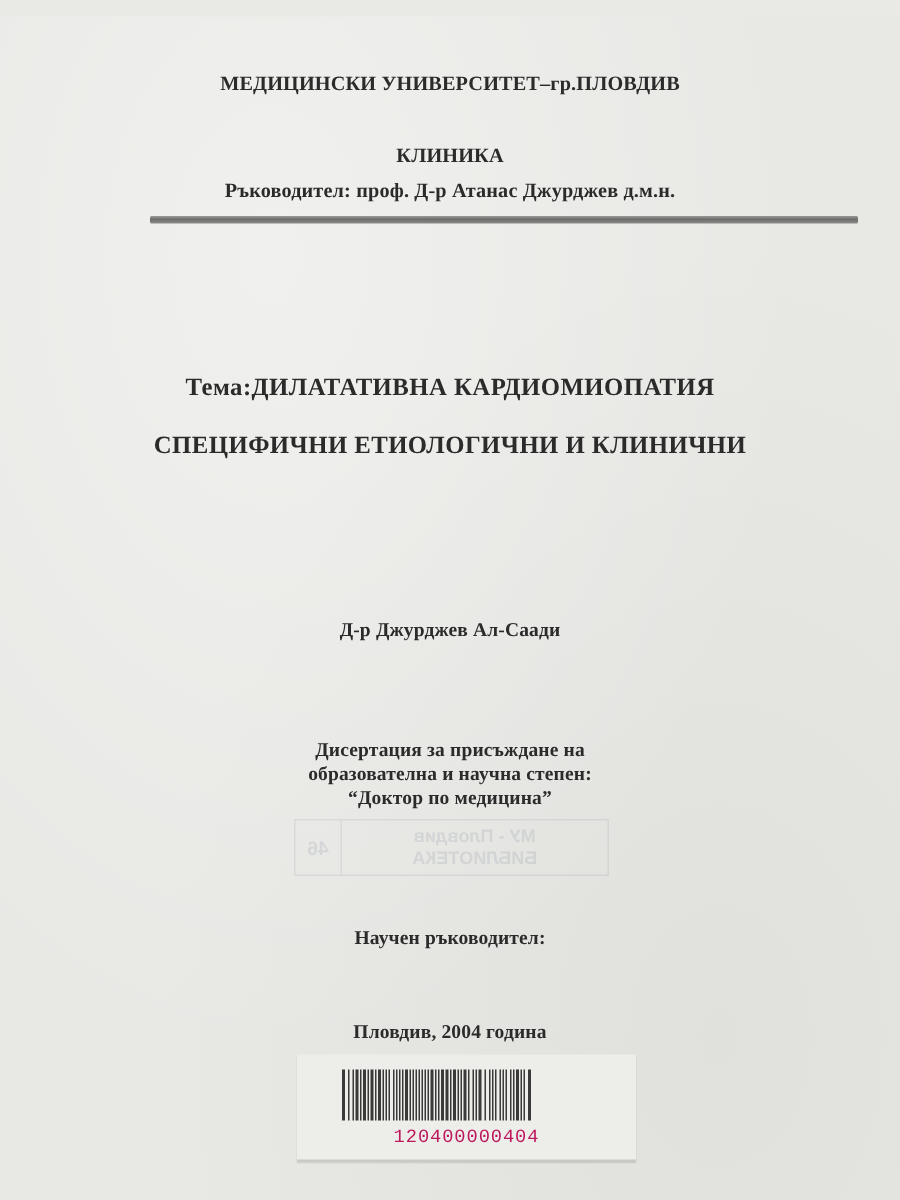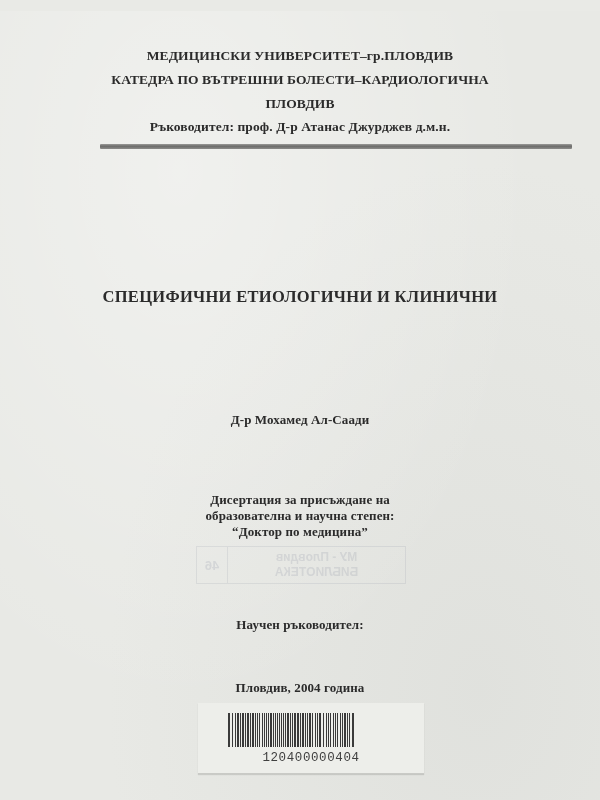--- a/index.html
+++ b/index.html
@@ -106,41 +106,41 @@
       background: #3a3a3a;
     }
     .barcode-num {
       position: absolute;
       left: 0;
       top: 48px;
       width: 100%;
       text-align: center;
       font-family: "Liberation Mono", "DejaVu Sans Mono", monospace;
       font-size: 12.5px;
-      color: #404040;
+      color: #be185d;
       letter-spacing: 0.6px;
     }
   </style>
 </head>
 <body>
 
 <div class="page">
 
   <div class="ghost" style="left:370px; top:205px; width:220px; height:40px;"></div>
 
   <div class="line hdr" style="top:37px;">МЕДИЦИНСКИ УНИВЕРСИТЕТ–гр.ПЛОВДИВ</div>
-  <div class="line hdr" style="top:61px;">КАТЕДРА ПО ВЪТРЕШНИ БОЛЕСТИ–КАРДИОЛОГИЧНА</div>
-  <div class="line hdr" style="top:85px;">ПЛОВДИВ</div>
+  <div class="line hdr" style="top:85px;">КЛИНИКА</div>
   <div class="line hdr" style="top:108px;">Ръководител: проф. Д-р Атанас Джурджев д.м.н.</div>
 
   <div class="rule"></div>
 
+  <div class="line title" style="top:237px;">Тема:ДИЛАТАТИВНА КАРДИОМИОПАТИЯ</div>
   <div class="line title" style="top:276px;">СПЕЦИФИЧНИ ЕТИОЛОГИЧНИ И КЛИНИЧНИ</div>
 
-  <div class="line body" style="top:401px;">Д-р Мохамед Ал-Саади</div>
+  <div class="line body" style="top:401px;">Д-р Джурджев Ал-Саади</div>
 
   <div class="line body" style="top:481px;">Дисертация за присъждане на</div>
   <div class="line body" style="top:497px;">образователна и научна степен:</div>
   <div class="line body" style="top:513px;">“Доктор по медицина”</div>
 
   <div class="stamp">
     <div class="stamp-text">
       <span>МУ - Пловдив</span>
       <span>БИБЛИОТЕКА</span>
     </div>

